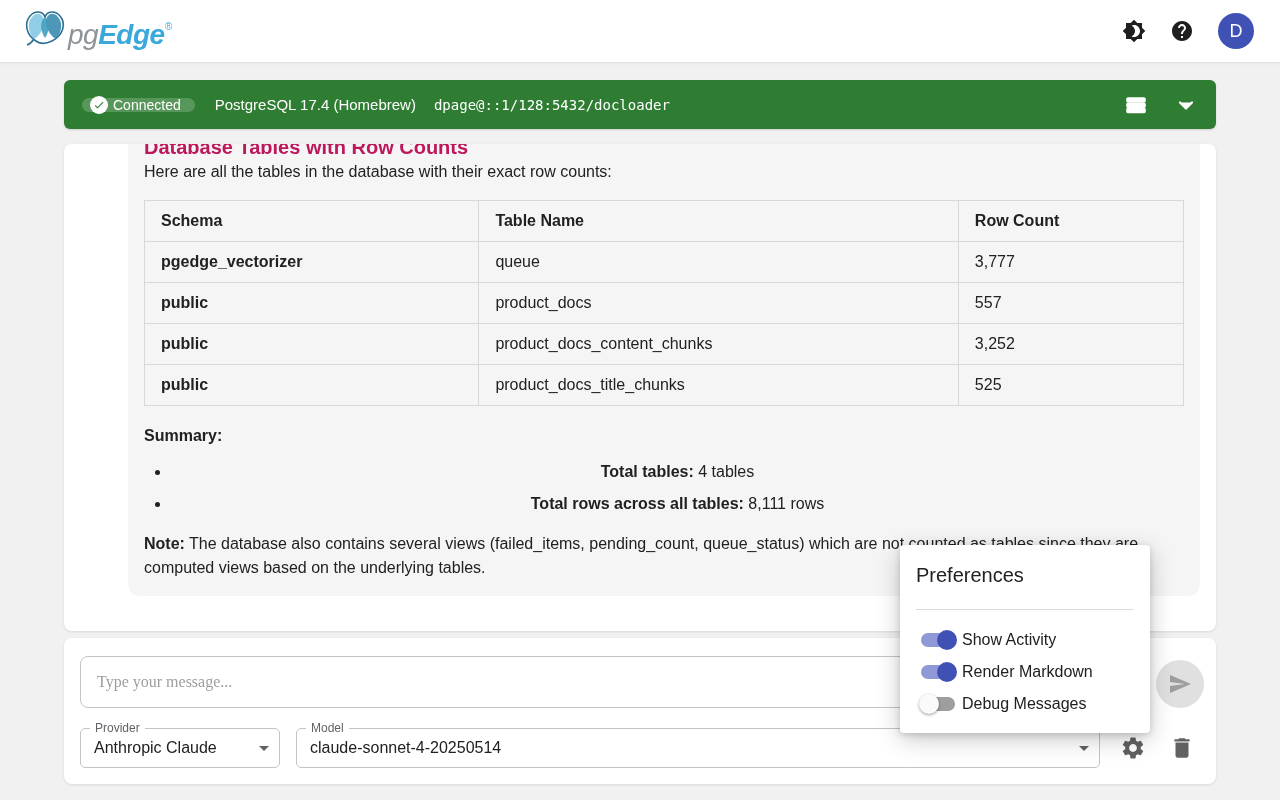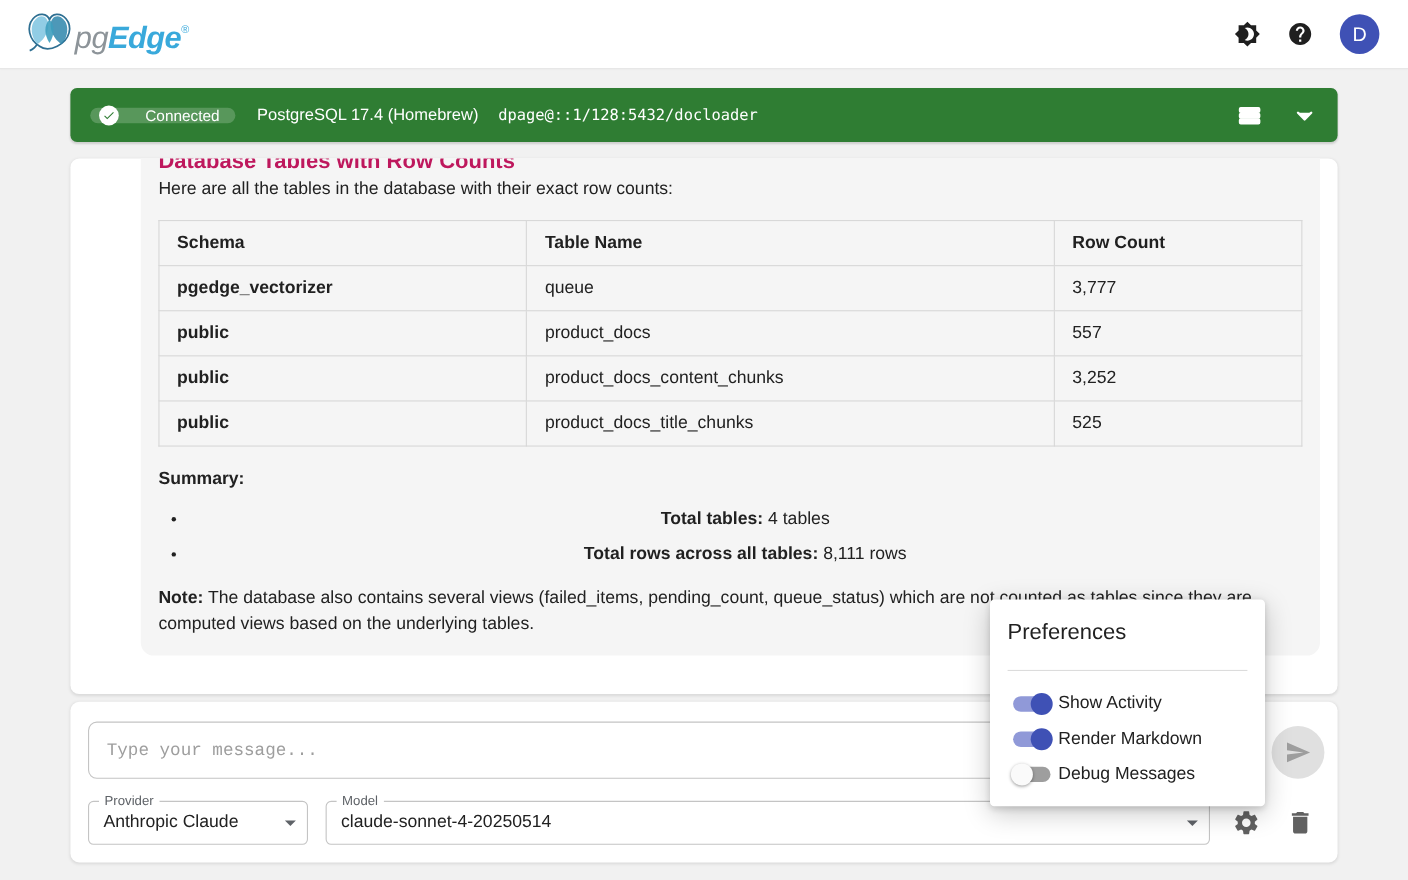--- a/index.html
+++ b/index.html
@@ -32,21 +32,21 @@
     color:#fff; font-size:18px; display:flex; align-items:center; justify-content:center;
     cursor:pointer; user-select:none;
   }
   
   .conn-bar {
     position:absolute; top:80px; left:64px; width:1152px; height:49px;
     background:#2f7d33; border-radius:6px; display:flex; align-items:center;
     padding:0 18px; color:#fff; z-index:4; box-shadow:0 1px 2px rgba(0,0,0,0.15);
   }
   .conn-pill {
-    display:flex; align-items:center; gap:24px; height:14px; padding:0 14px 0 8px;
+    display:flex; align-items:center; gap:5px; height:14px; padding:0 14px 0 8px;
     background:rgba(255,255,255,0.2); border-radius:15px; font-size:14px;
   }
   .check-icon { width:18px; height:18px; border-radius:50%; background:#ffffff;
     display:flex; align-items:center; justify-content:center; }
   .check-icon svg { width:12px; height:12px; fill:#2f7d33; }
   .conn-server { margin-left:20px; font-size:15px; }
   .conn-dsn { margin-left:18px; font-family:"DejaVu Sans Mono", monospace; font-size:14px; }
   .conn-icons { margin-left:auto; display:flex; align-items:center; gap:26px; }
   .conn-icons .icon-btn svg { fill:#ffffff; stroke:#ffffff; }
   
@@ -75,21 +75,21 @@
   b { font-weight:700; }
   
   .composer-card {
     position:absolute; top:638px; left:64px; width:1152px; height:146px;
     background:#ffffff; border-radius:8px; box-shadow:0 1px 3px rgba(0,0,0,0.10);
     z-index:3;
   }
   .msg-input {
     position:absolute; left:16px; top:18px; width:1064px; height:52px;
     border:1px solid #c4c4c4; border-radius:8px; padding:0 16px;
-    font-size:16px; font-family:Liberation Mono, monospace; color:#212121;
+    font-size:16px; font-family:Liberation Serif, serif; color:#212121;
     background:#fff; outline:none;
   }
   .msg-input::placeholder { color:#9e9e9e; }
   .send-btn {
     position:absolute; left:1092px; top:22px; width:48px; height:48px;
     border-radius:50%; background:#e0e0e0; display:flex; align-items:center;
     justify-content:center; cursor:pointer;
   }
   .send-btn svg { width:24px; height:24px; fill:#9e9e9e; }
   .select-box {

